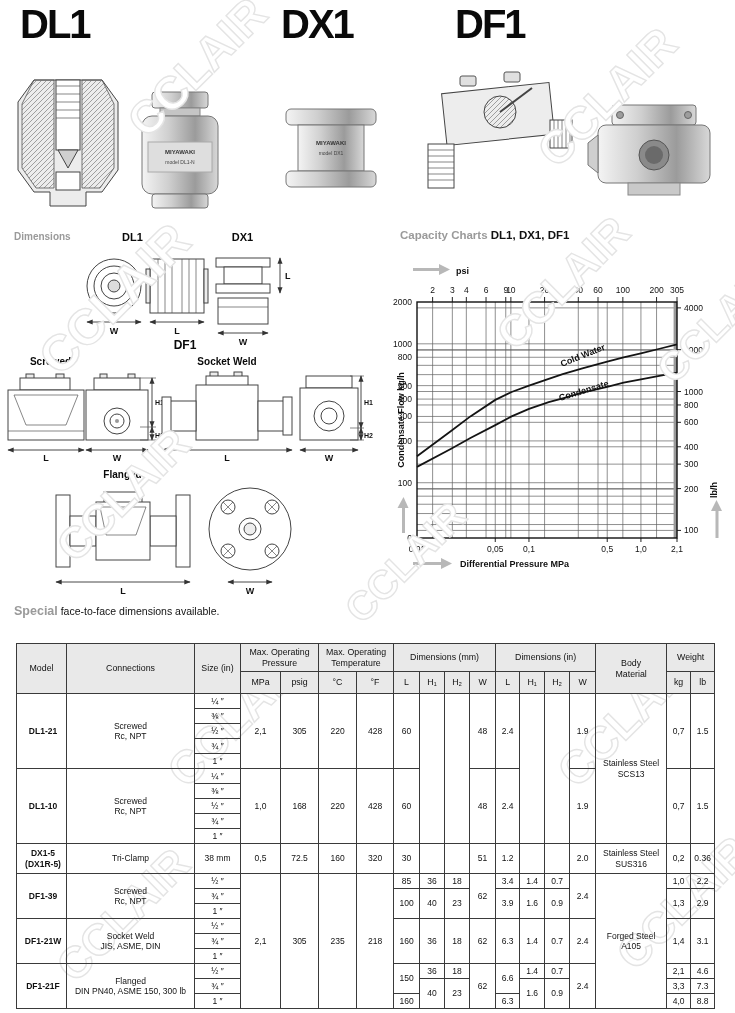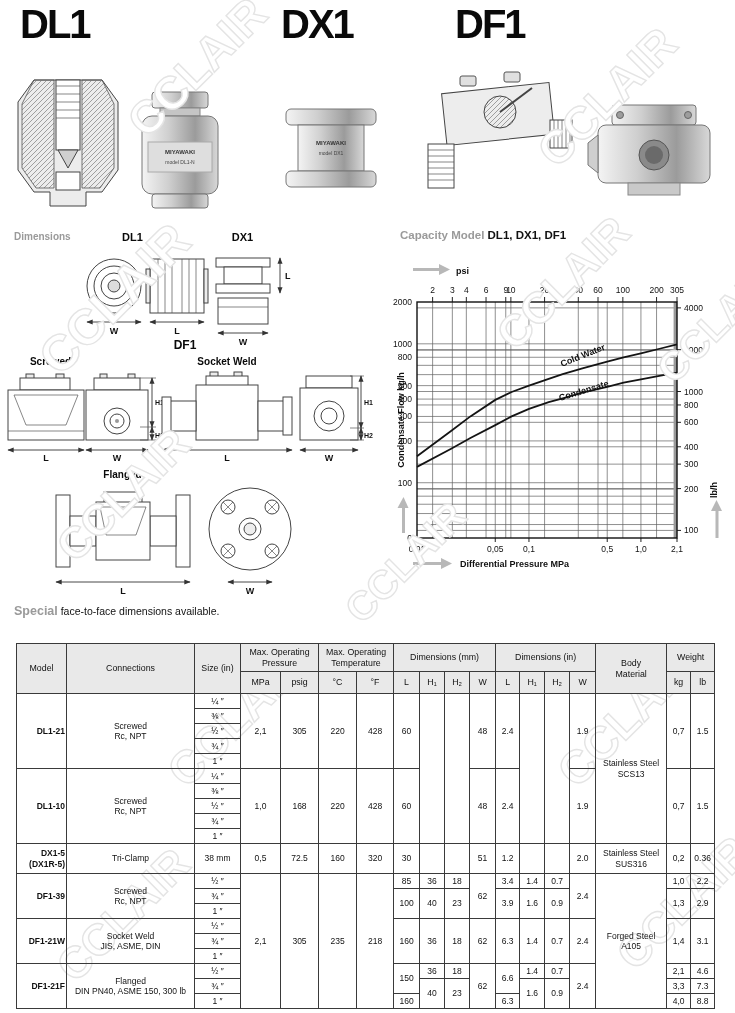--- a/index.html
+++ b/index.html
@@ -36,21 +36,21 @@
               width:698px;font-size:8.5px;color:#111;border:1.5px solid #000;z-index:6;background:transparent;}
   #spec-table th,#spec-table td{border:1px solid #3a3a3a;text-align:center;vertical-align:middle;
               padding:0 1px;line-height:1.2;overflow:hidden;}
   #spec-table thead th{background:#e9e9e9;font-weight:normal;font-size:8.8px;}
   #spec-table thead tr:first-child{height:28px;}
   #spec-table thead tr:last-child{height:22px;}
   #spec-table thead tr:last-child th{border-top:1px dashed #909090;}
   #spec-table tbody tr{height:15px;}
   #spec-table tbody tr.tall{height:30px;}
   #spec-table tbody tr.group-start td{border-top:1.6px solid #1a1a1a;}
-  #spec-table td.model{text-align:right;padding-left:4px;font-weight:bold;}
+  #spec-table td.model{text-align:center;padding-left:4px;font-weight:bold;}
   .special-note{position:absolute;left:14px;top:604px;font-size:10.5px;}
   .special-note .hl{color:#9a9a9a;font-weight:bold;font-size:12.5px;}
   .chart-title{position:absolute;left:400px;top:229px;font-size:11.5px;font-weight:bold;}
   .chart-title .gray{color:#9a9a9a;}
 </style>
 </head>
 <body>
 
 <div class="page">
 
@@ -259,21 +259,21 @@
       <path class="thin" d="M223,257 l10,10 M233,257 l-10,10 M267,257 l10,10 M277,257 l-10,10
                            M223,301 l10,10 M233,301 l-10,10 M267,301 l10,10 M277,301 l-10,10"></path>
       <circle cx="250" cy="284" r="11" class="draw"></circle>
       <circle cx="250" cy="284" r="6" fill="#eee" stroke="#444"></circle>
       <line x1="228" y1="337" x2="272" y2="337" class="dim"></line>
       <text x="250" y="349" class="dlab">W</text>
     </g>
   </svg>
 
   <div class="chart-title">
-    <span class="gray">Capacity Model</span>
+    <span class="gray">Capacity Charts</span>
     <span>DL1, DX1, DF1</span>
   </div>
 
   <svg class="abs" style="left:390px;top:255px;" width="345" height="330">
     <g>
         <line x1="27" x2="287" y1="269.53845387997916" y2="269.53845387997916" class="grid"></line>
         <line x1="27" x2="287" y1="258.53956983873763" y2="258.53956983873763" class="grid"></line>
         <line x1="27" x2="287" y1="249.2401458862828" y2="249.2401458862828" class="grid"></line>
         <line x1="27" x2="287" y1="241.18461844800834" y2="241.18461844800834" class="grid"></line>
         <line x1="27" x2="287" y1="234.0791396774753" y2="234.0791396774753" class="grid"></line>

